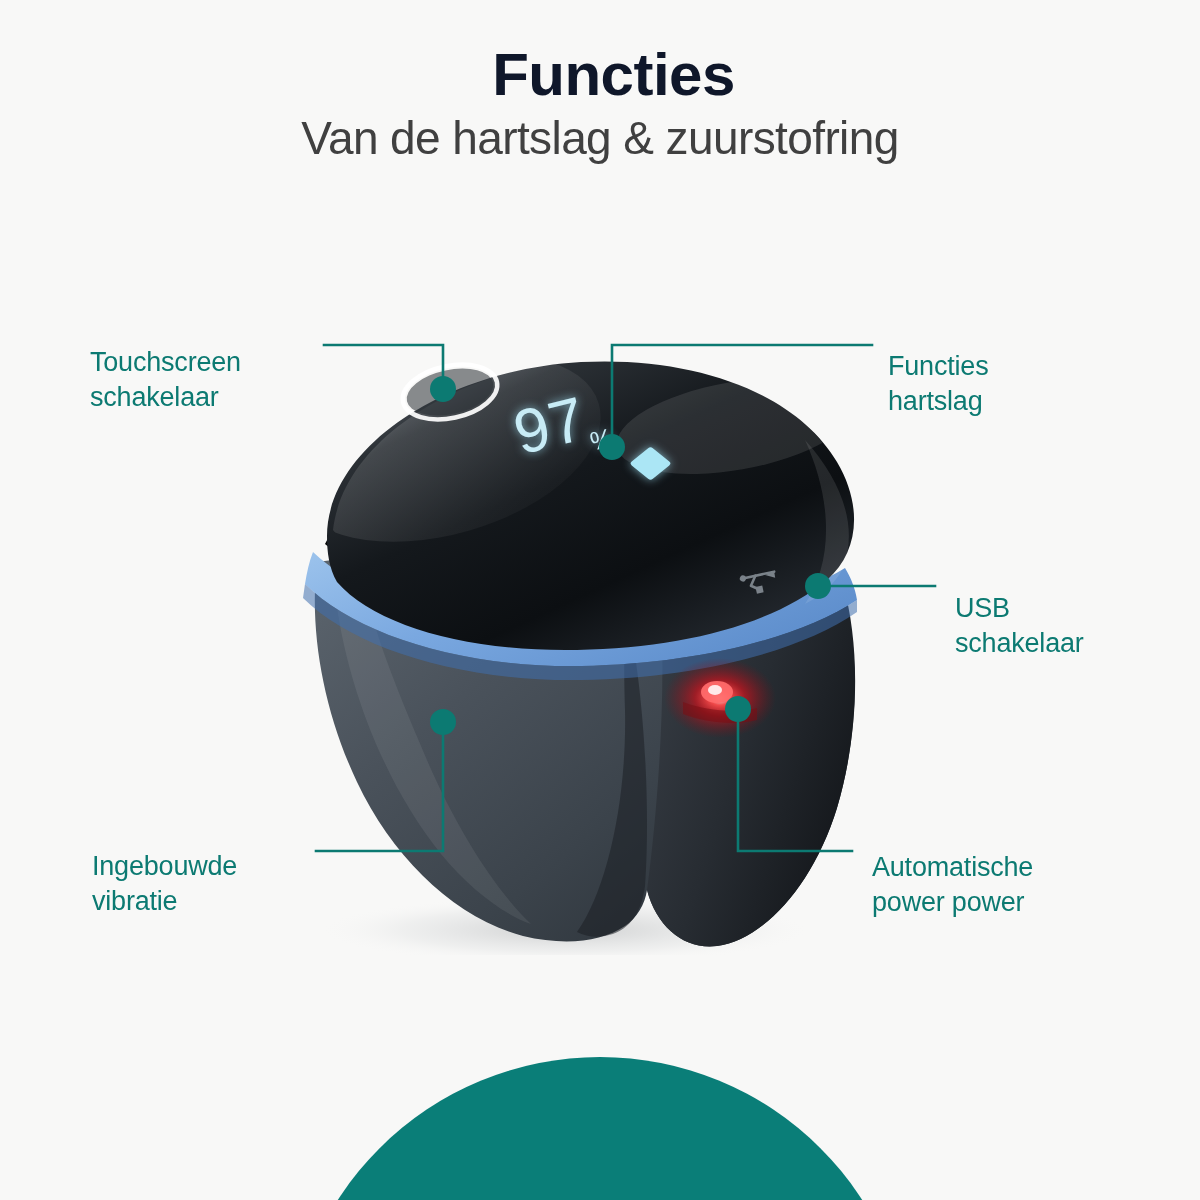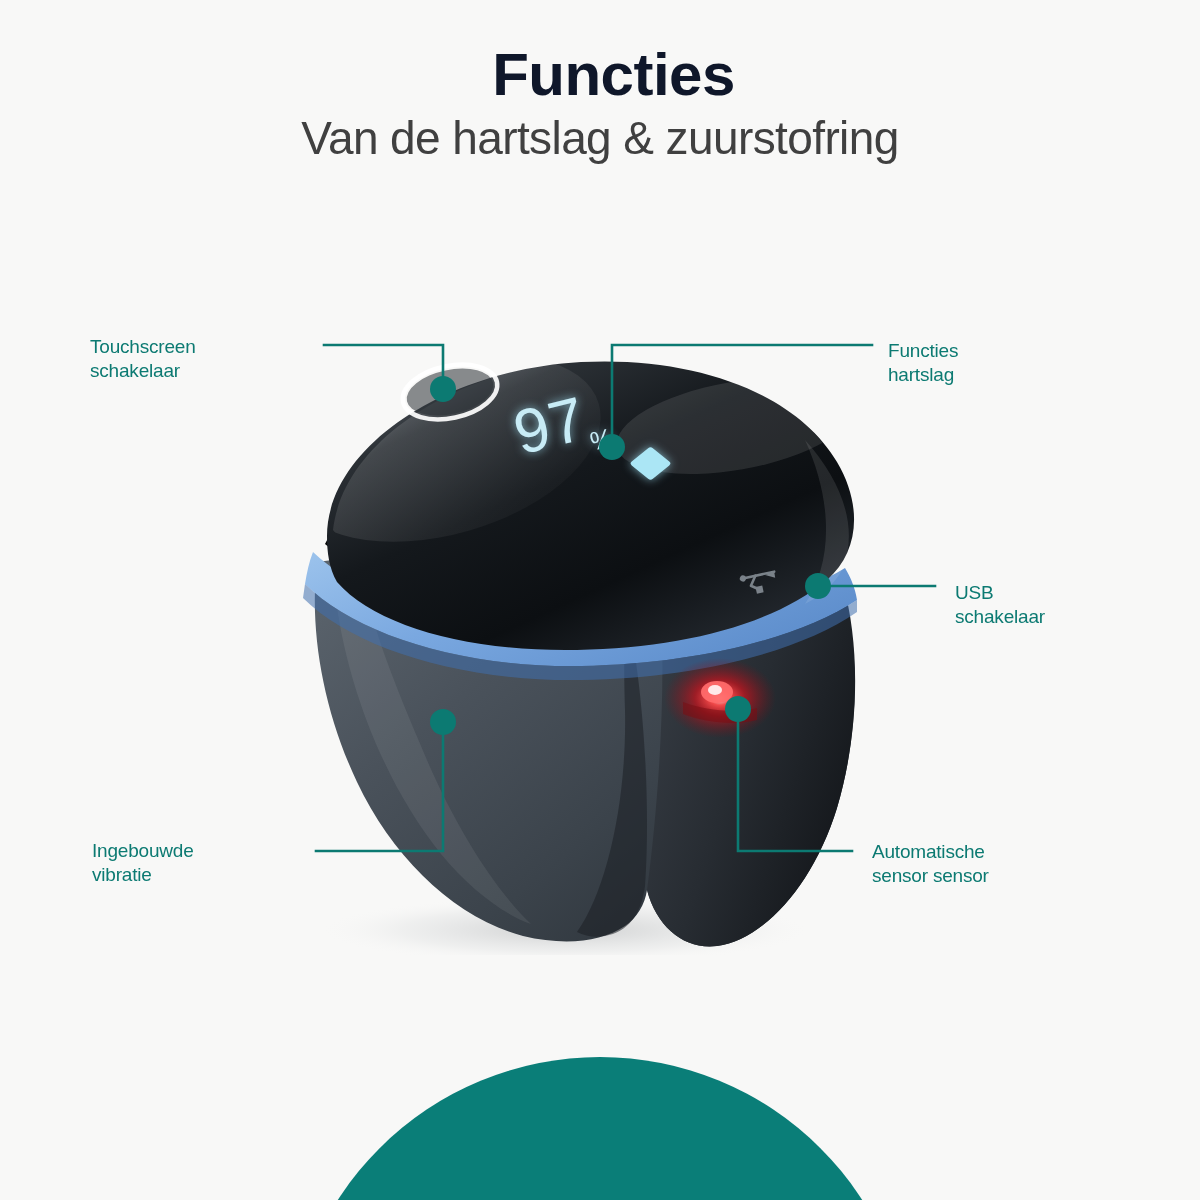--- a/index.html
+++ b/index.html
@@ -68,21 +68,21 @@
     top: 330px;
     width: 620px;
     height: 625px;
   }
   .product svg { display: block; }
 
   
   .callout {
     position: absolute;
     color: #0c7a72;
-    font-size: 19px;
+    font-size: 27px;
     font-weight: 500;
     line-height: 1.30;
     letter-spacing: -0.2px;
     white-space: pre-line;
   }
   .callout .l2 { display: block; }
 
   .cl-touch     { left: 90px;  top: 310px; }
   .cl-display   { left: 888px; top: 314px; }
   .cl-usb       { left: 955px; top: 556px; }
@@ -325,16 +325,16 @@
     <span class="l2">schakelaar</span>
   </div>
 
   <div class="callout cl-vibration">
     <span>Ingebouwde</span>
     <span class="l2">vibratie</span>
   </div>
 
   <div class="callout cl-power">
     <span>Automatische</span>
-    <span class="l2">sensor sensor</span>
+    <span class="l2">power power</span>
   </div>
 
 </div>
 
 </body></html>

